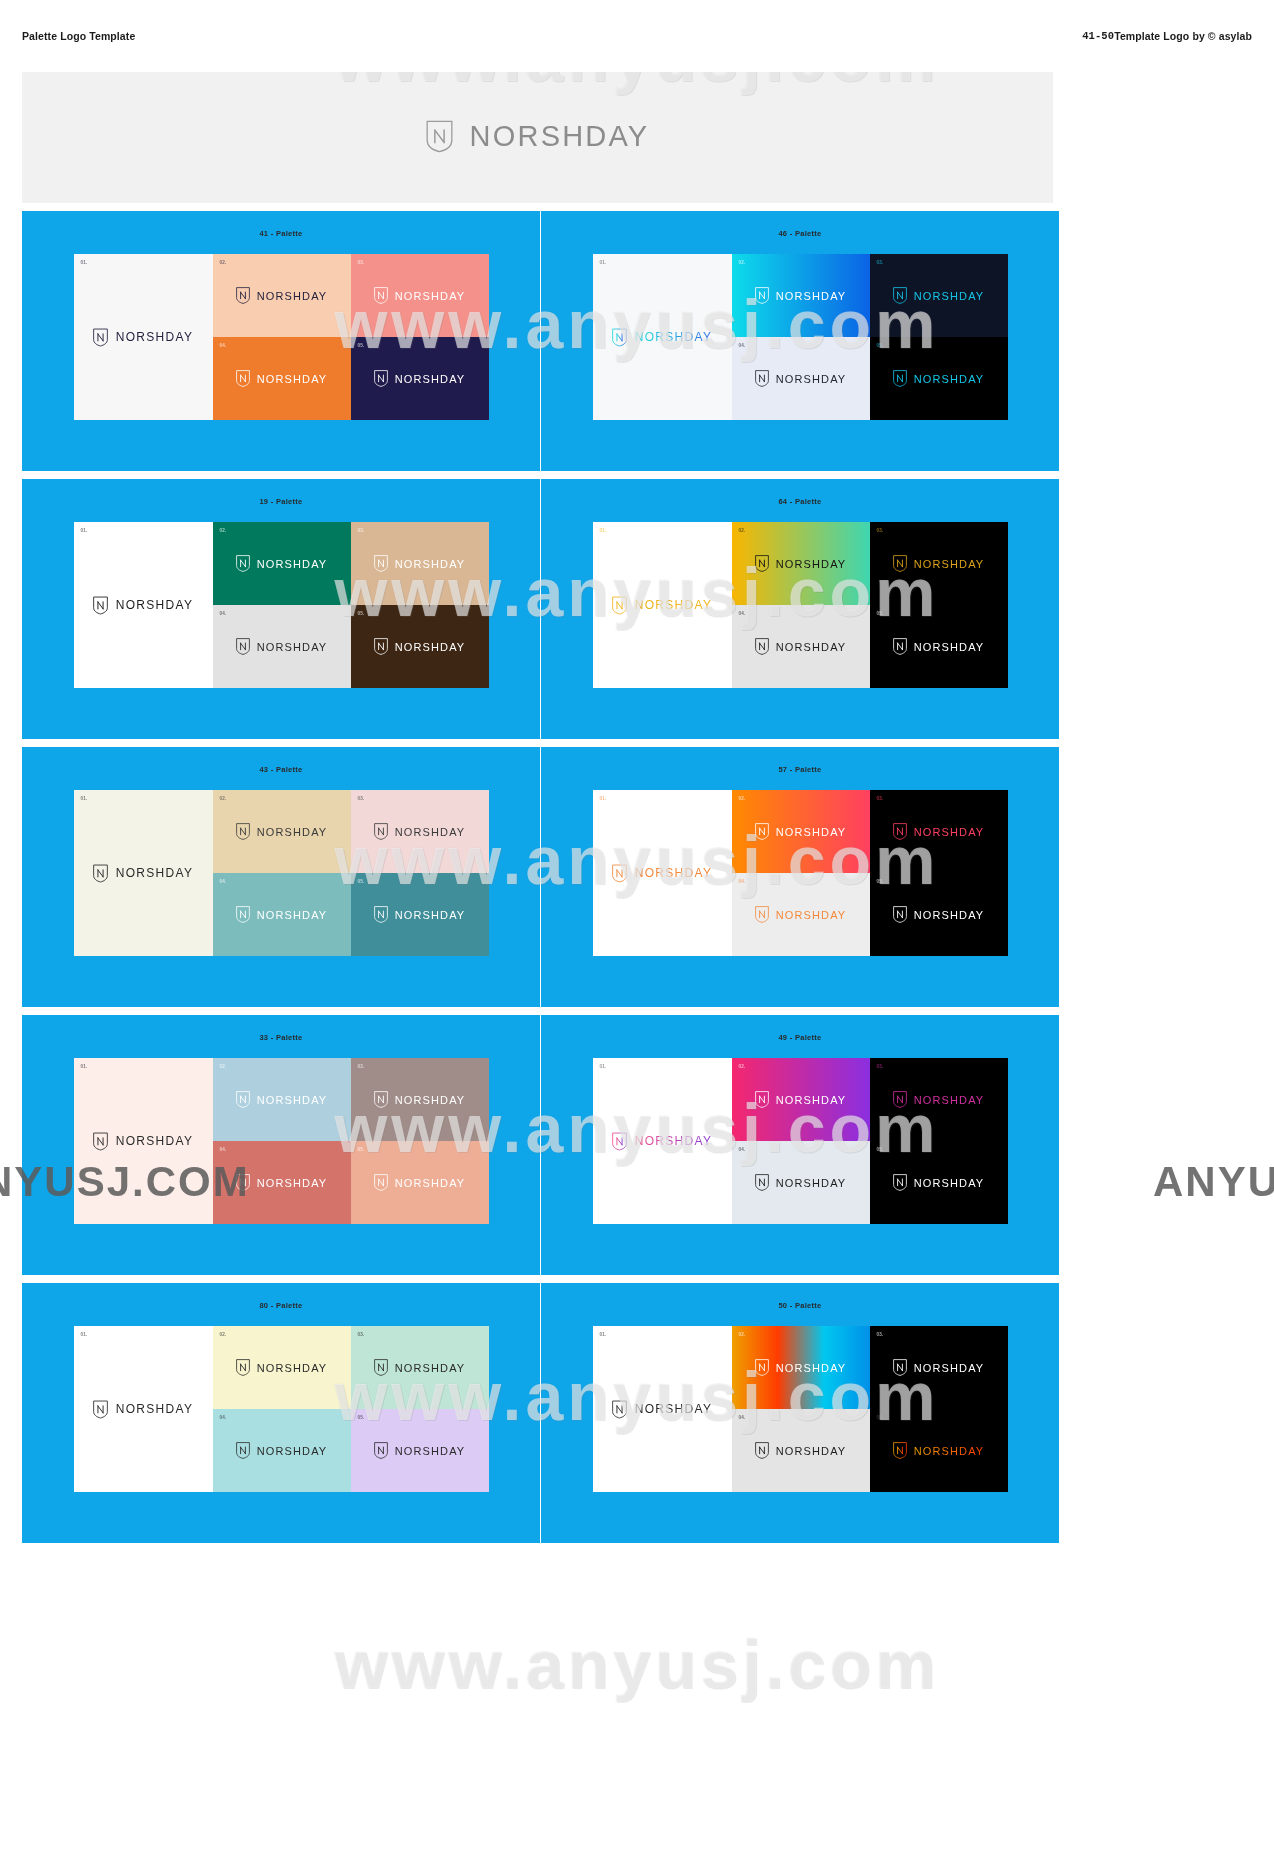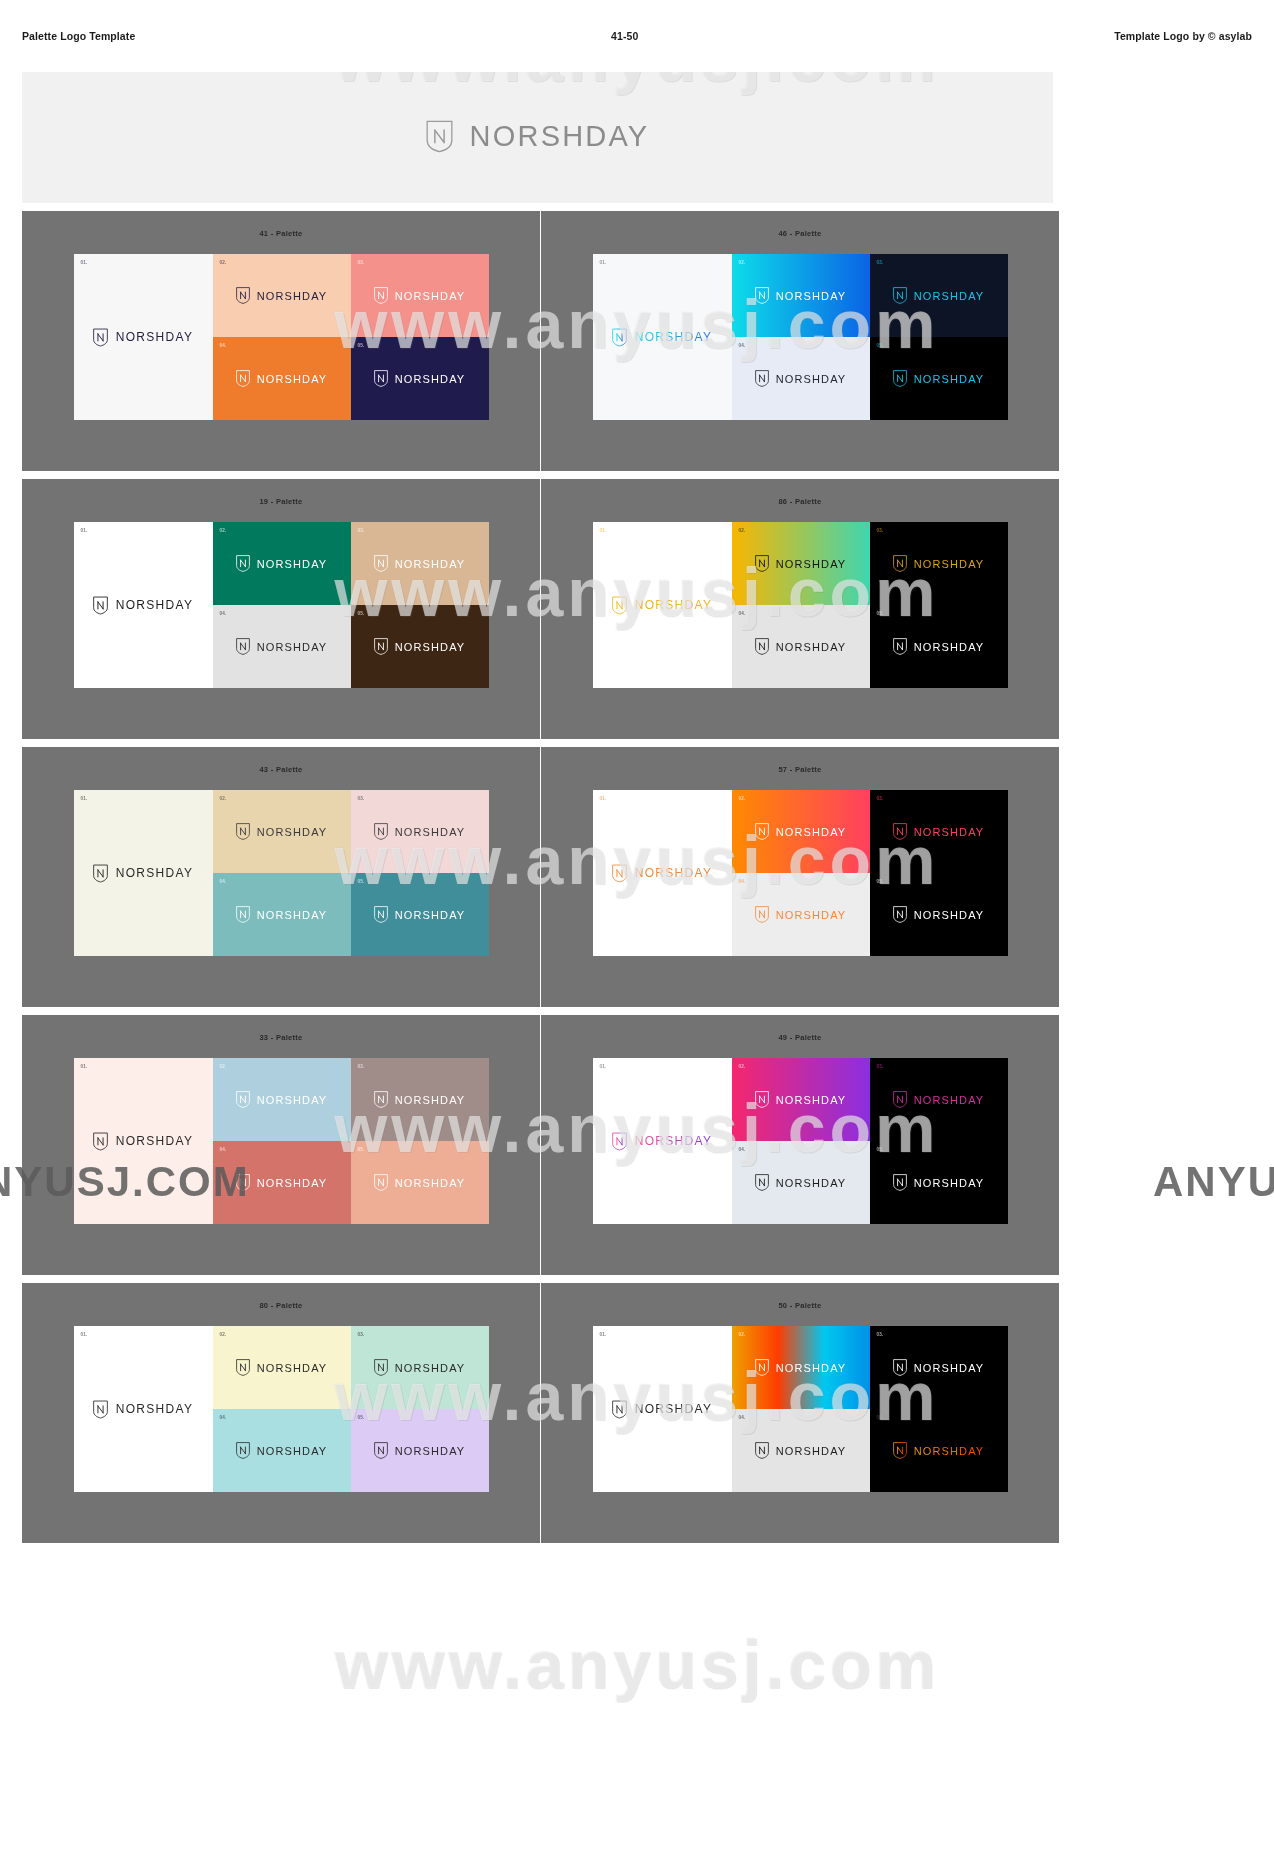--- a/index.html
+++ b/index.html
@@ -30,21 +30,21 @@
     z-index: 6;
   }
   .topbar .meta {
     font-size: 10.5px;
     font-weight: bold;
     color: #1b1b1b;
     letter-spacing: .1px;
     white-space: nowrap;
   }
   .topbar .left  { flex: 0 0 auto; }
-  .topbar .mid   { flex: 1 1 auto; text-align: center; }
+  .topbar .mid   { flex: 1 1 auto; text-align: right; font-family: Liberation Mono, monospace; }
   .topbar .right { flex: 0 0 auto; }
 
   
   .hero {
     position: absolute;
     top: 70px; left: 22px;
     width: 1031px; height: 133px;
     background: #f1f1f1;
     display: flex;
     align-items: center;
@@ -64,21 +64,21 @@
     position: absolute;
     top: 211px; left: 22px;
     width: 1031px;
     display: grid;
     grid-template-columns: 518px 518px;
     column-gap: 1px;
     row-gap: 8px;
     z-index: 2;
   }
   .card {
-    background: #737373;
+    background: #0ea5e9;
     padding: 18px 0 0 0;
     position: relative;
     height: 260px;
     overflow: hidden;
   }
   .card-title {
     text-align: center;
     font-size: 7.5px;
     font-weight: bold;
     color: #2a2a2a;
@@ -350,21 +350,21 @@
               <svg class="mark s1" viewBox="0 0 28 34">
                 <path d="M1.2 1.2 H26.8 V21 C26.8 27.5 20.5 31.3 14 32.8 C7.5 31.3 1.2 27.5 1.2 21 Z" fill="none" stroke="#ffffff" stroke-width="1.6"></path>
                 <path d="M9.2 23.2 V10.4 M18.8 10.4 V23.2 M9.2 10.4 L18.8 23.2" fill="none" stroke="#ffffff" stroke-width="1.8" stroke-linecap="square"></path>
               </svg>
               <div class="wm" style="color:#ffffff;">NORSHDAY</div>
             </div>
           </div>
         </div>
       </div>
       <div class="card">
-        <div class="card-title">86 - Palette</div>
+        <div class="card-title">64 - Palette</div>
         <div class="board">
           <div class="sw primary" style="background: rgb(255, 255, 255);">
             <div class="num" style="color: rgb(240, 181, 31);">01.</div>
             <div class="lg">
               <svg class="mark s2" viewBox="0 0 28 34">
                 <path d="M1.2 1.2 H26.8 V21 C26.8 27.5 20.5 31.3 14 32.8 C7.5 31.3 1.2 27.5 1.2 21 Z" fill="none" stroke="#f0b51f" stroke-width="1.6"></path>
                 <path d="M9.2 23.2 V10.4 M18.8 10.4 V23.2 M9.2 10.4 L18.8 23.2" fill="none" stroke="#f0b51f" stroke-width="1.8" stroke-linecap="square"></path>
               </svg>
               <div class="wm" style="color:#f0b51f;">NORSHDAY</div>
             </div>

